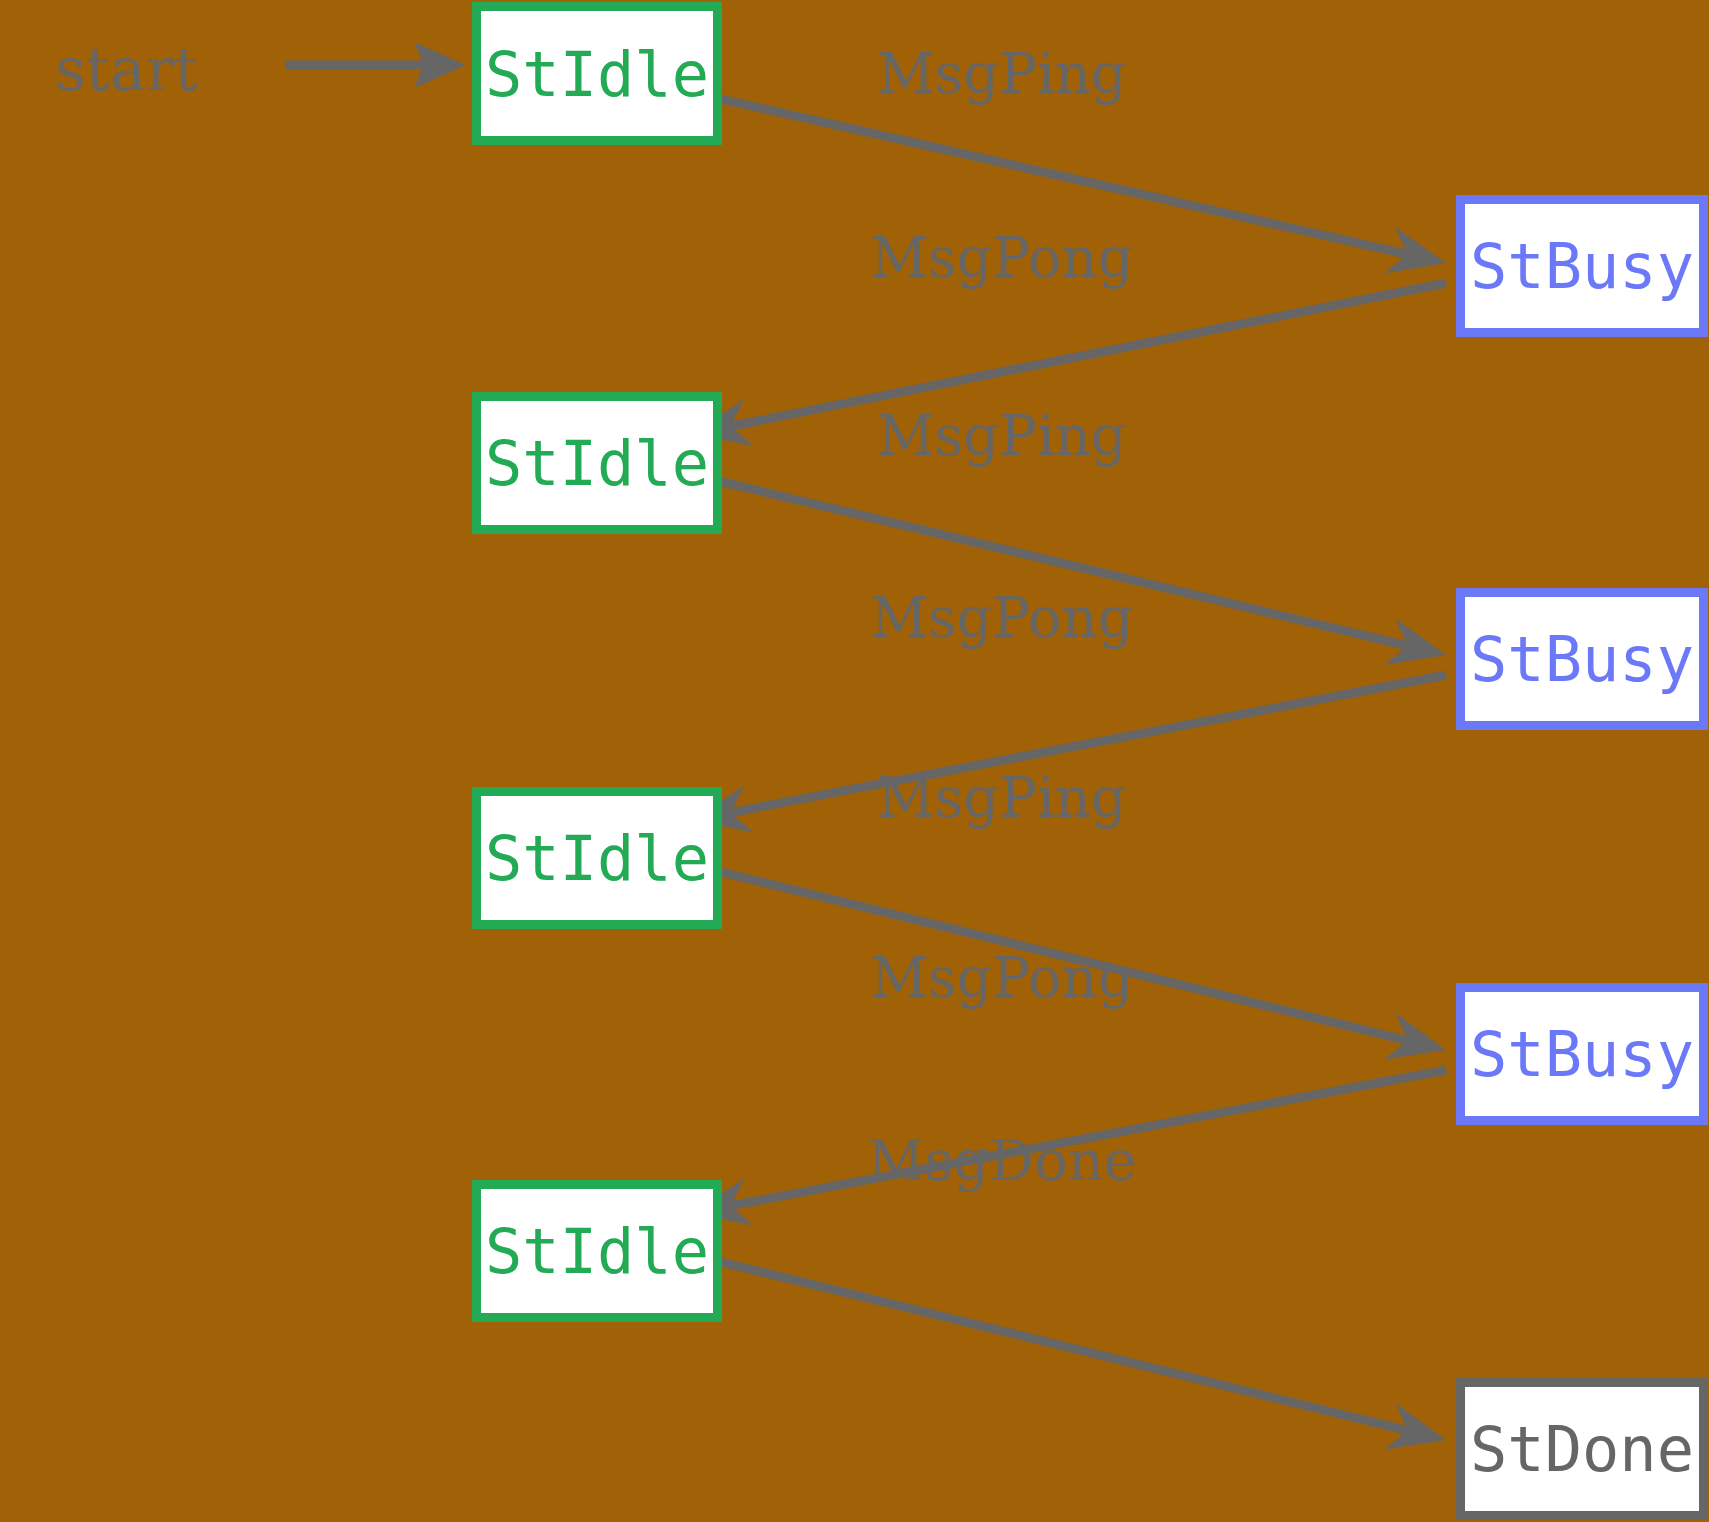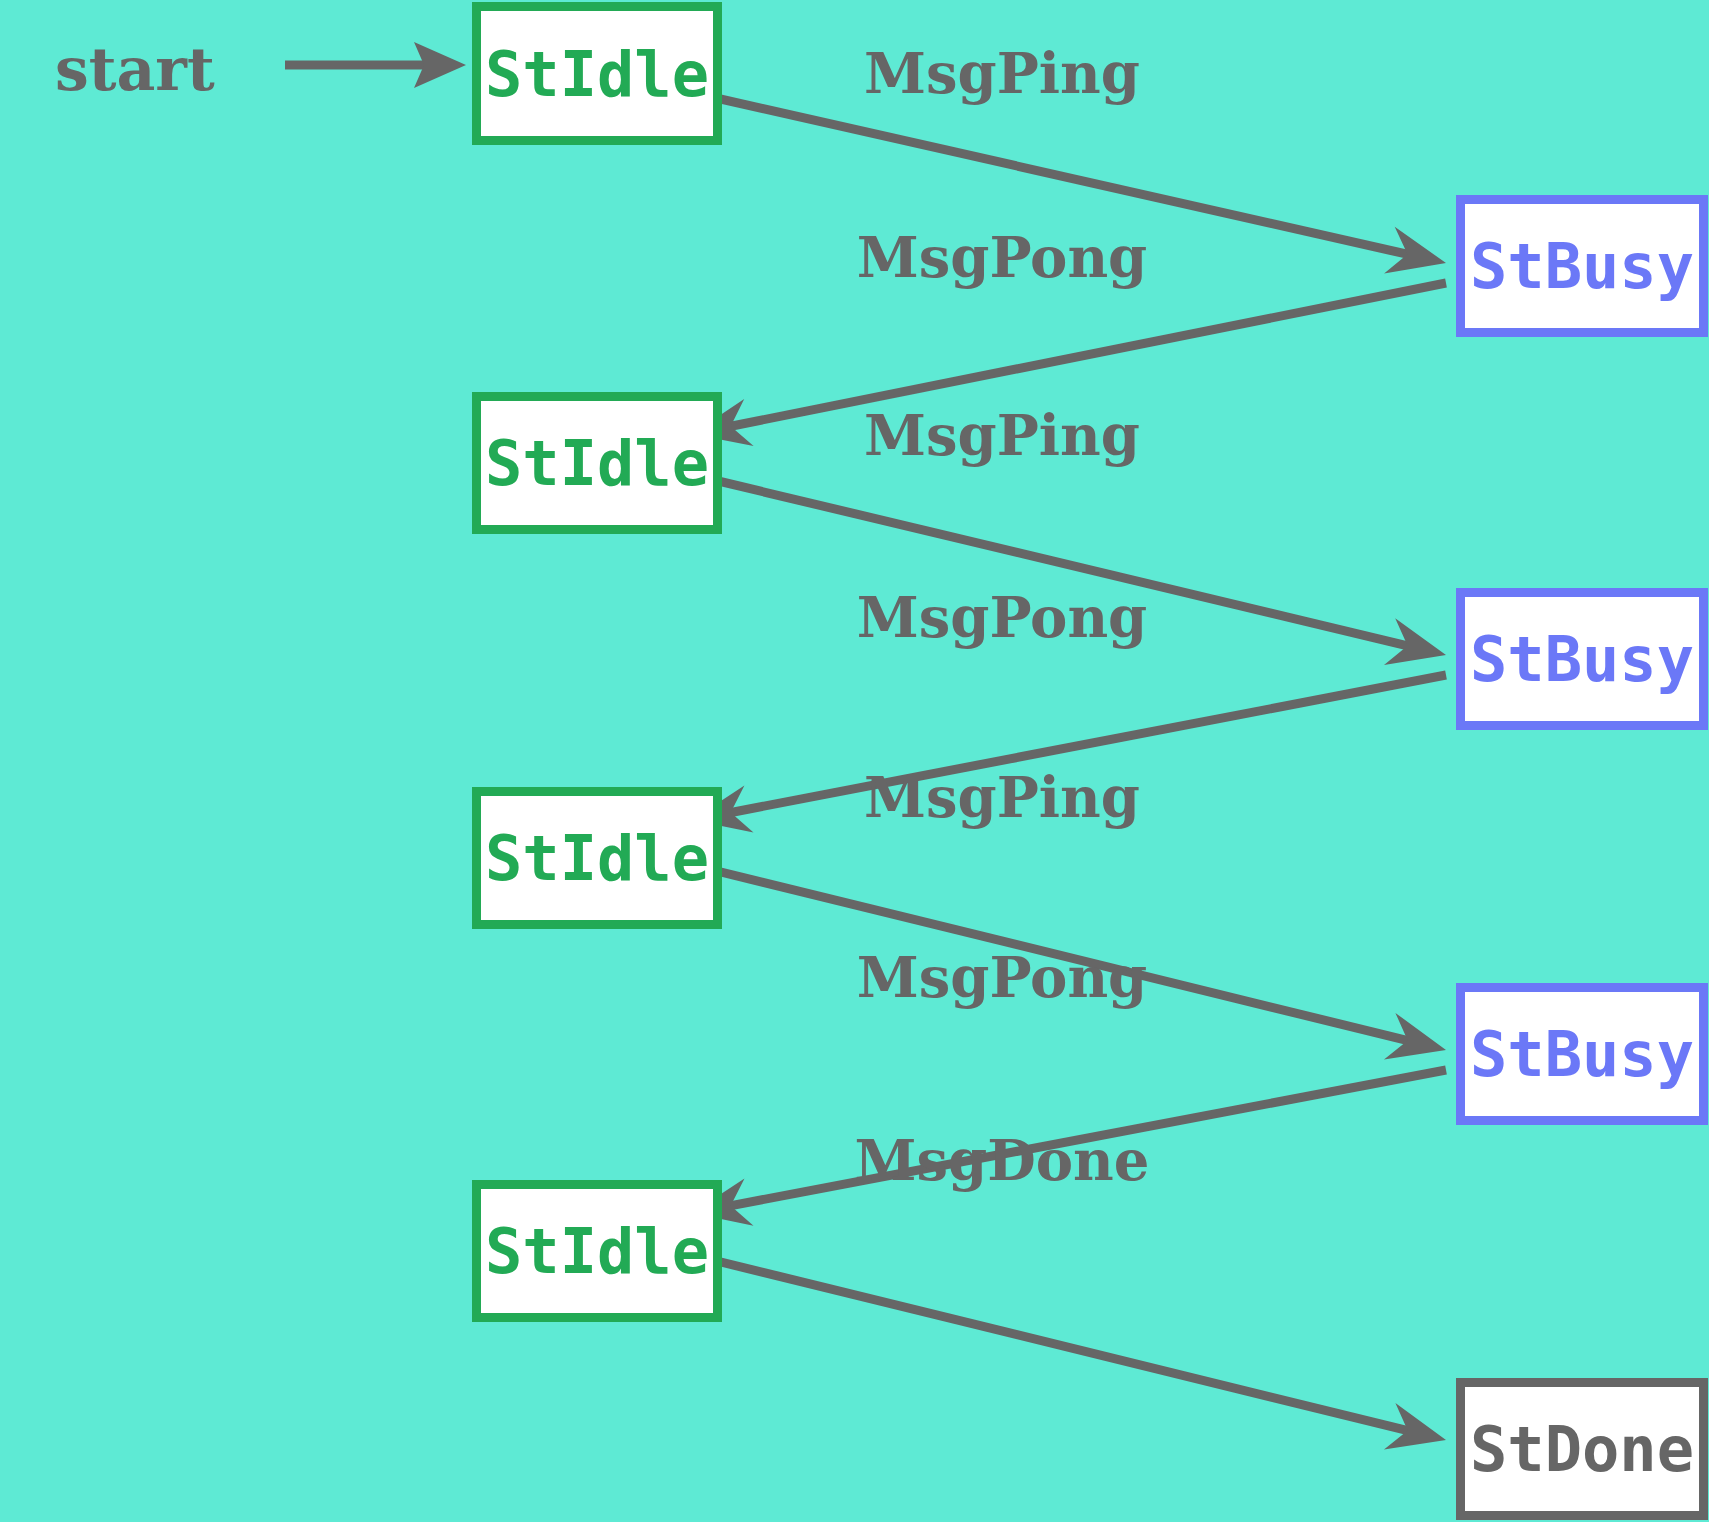--- a/index.html
+++ b/index.html
@@ -7,23 +7,22 @@
     padding: 0;
     background: #ffffff;
   }
   body {
     font-family: "DejaVu Serif", serif;
   }
   #diagram-root {
     position: relative;
     width: 1709px;
     height: 1522px;
-    background: #5eead4;
+    background: #a16207;
     overflow: hidden;
-    font-weight: bold;
   }
   svg#fsm-svg {
     display: block;
     width: 1709px;
     height: 1522px;
   }
   .node-label {
     font-family: "DejaVu Sans Mono", "Liberation Mono", monospace;
     font-size: 62px;
     letter-spacing: 0px;

